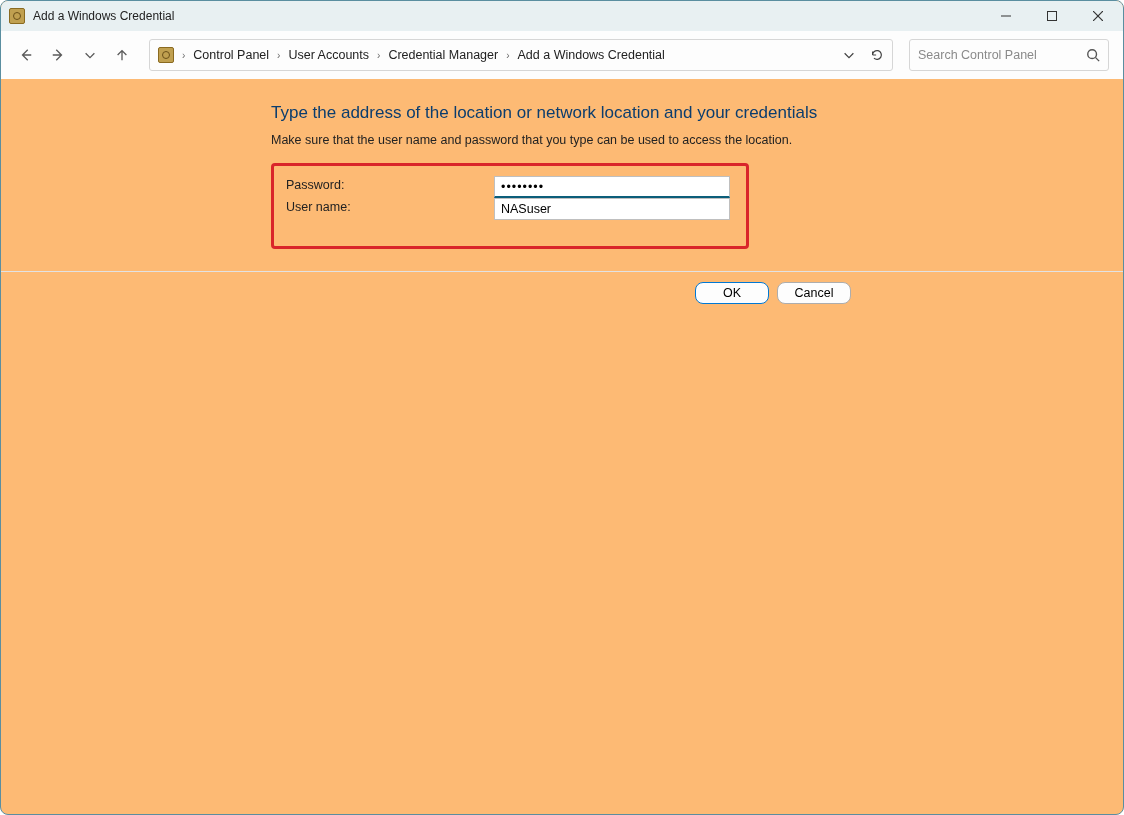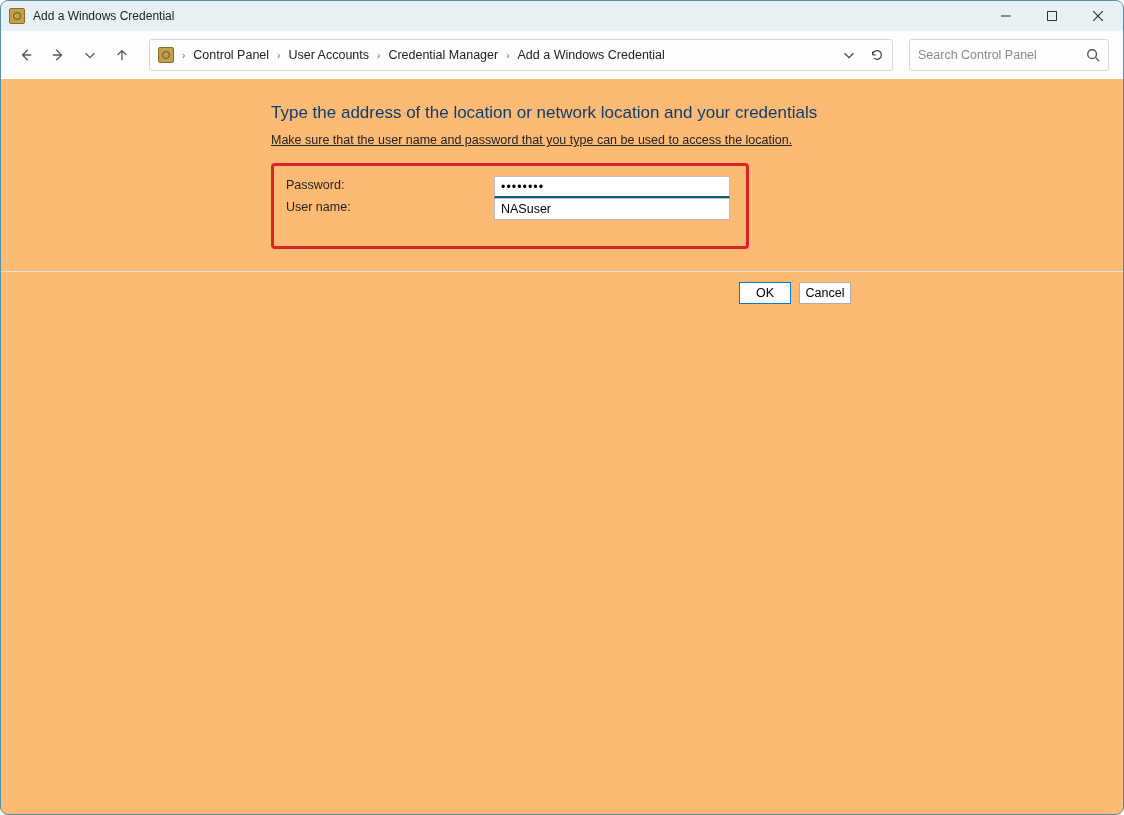--- a/index.html
+++ b/index.html
@@ -24,30 +24,30 @@
   .addrbar .spacer { flex:1; }
   .addr-right { display:flex; align-items:center; gap:14px; color:#6b6b6b; }
   .addr-right svg { width:14px; height:14px; stroke:#444; stroke-width:1.4; fill:none; }
   .searchbox { width:200px; height:32px; border:1px solid #d6d6d6; border-radius:3px; margin-left:10px; display:flex; align-items:center; padding:0 8px; color:#8a8a8a; font-size:12.5px;gap:20px; }
   .searchbox .ph { flex:1; }
   .searchbox svg { width:14px; height:14px; stroke:#555; stroke-width:1.6; fill:none; }
 
   .content { flex:1; padding:24px 0 0 0; }
   .content-inner { width:720px; margin-left:270px; }
   .heading { color:#0b3d6e; font-size:17px; font-weight:400; margin-bottom:10px; }
-  .subtext { font-size:12.5px; color:#222; margin-bottom:16px;text-decoration:underline; }
+  .subtext { font-size:12.5px; color:#222; margin-bottom:16px; }
   .form-box { border:3px solid #d9252a; border-radius:4px; padding:10px 12px 18px 12px; width:478px; }
   .form-row { display:flex; align-items:flex-start; margin-bottom:8px; }
   .form-row .lbl { width:208px; font-size:12.5px; color:#222; line-height:1.25; padding-top:2px; }
   .form-row input { width:236px; height:22px; border:1px solid #bfbfbf; padding:1px 6px; font-size:12.5px; font-family:inherit; outline:none; }
   .form-row input.pw { border-bottom:2px solid #0b5e7a; letter-spacing:1px; }
 
   .divider { height:1px; background:#e2e2e2; margin-top:22px; }
   .button-row { display:flex; justify-content:flex-end; gap:8px; padding:10px 272px 0 0; }
-  .btn { width:52px; height:22px; border:1px solid #adadad; background:#fdfdfd; border-radius:0; font-size:12.5px; display:flex; align-items:center; justify-content:center; cursor:default; }
+  .btn { width:74px; height:22px; border:1px solid #adadad; background:#fdfdfd; border-radius:8px; font-size:12.5px; display:flex; align-items:center; justify-content:center; cursor:default; }
   .btn.primary { border:1px solid #0078d4; }
 </style>
 </head>
 <body>
 
 <div class="window">
 
   <div class="titlebar">
     <div class="icon"></div>
     <div class="title">Add a Windows Credential</div>

